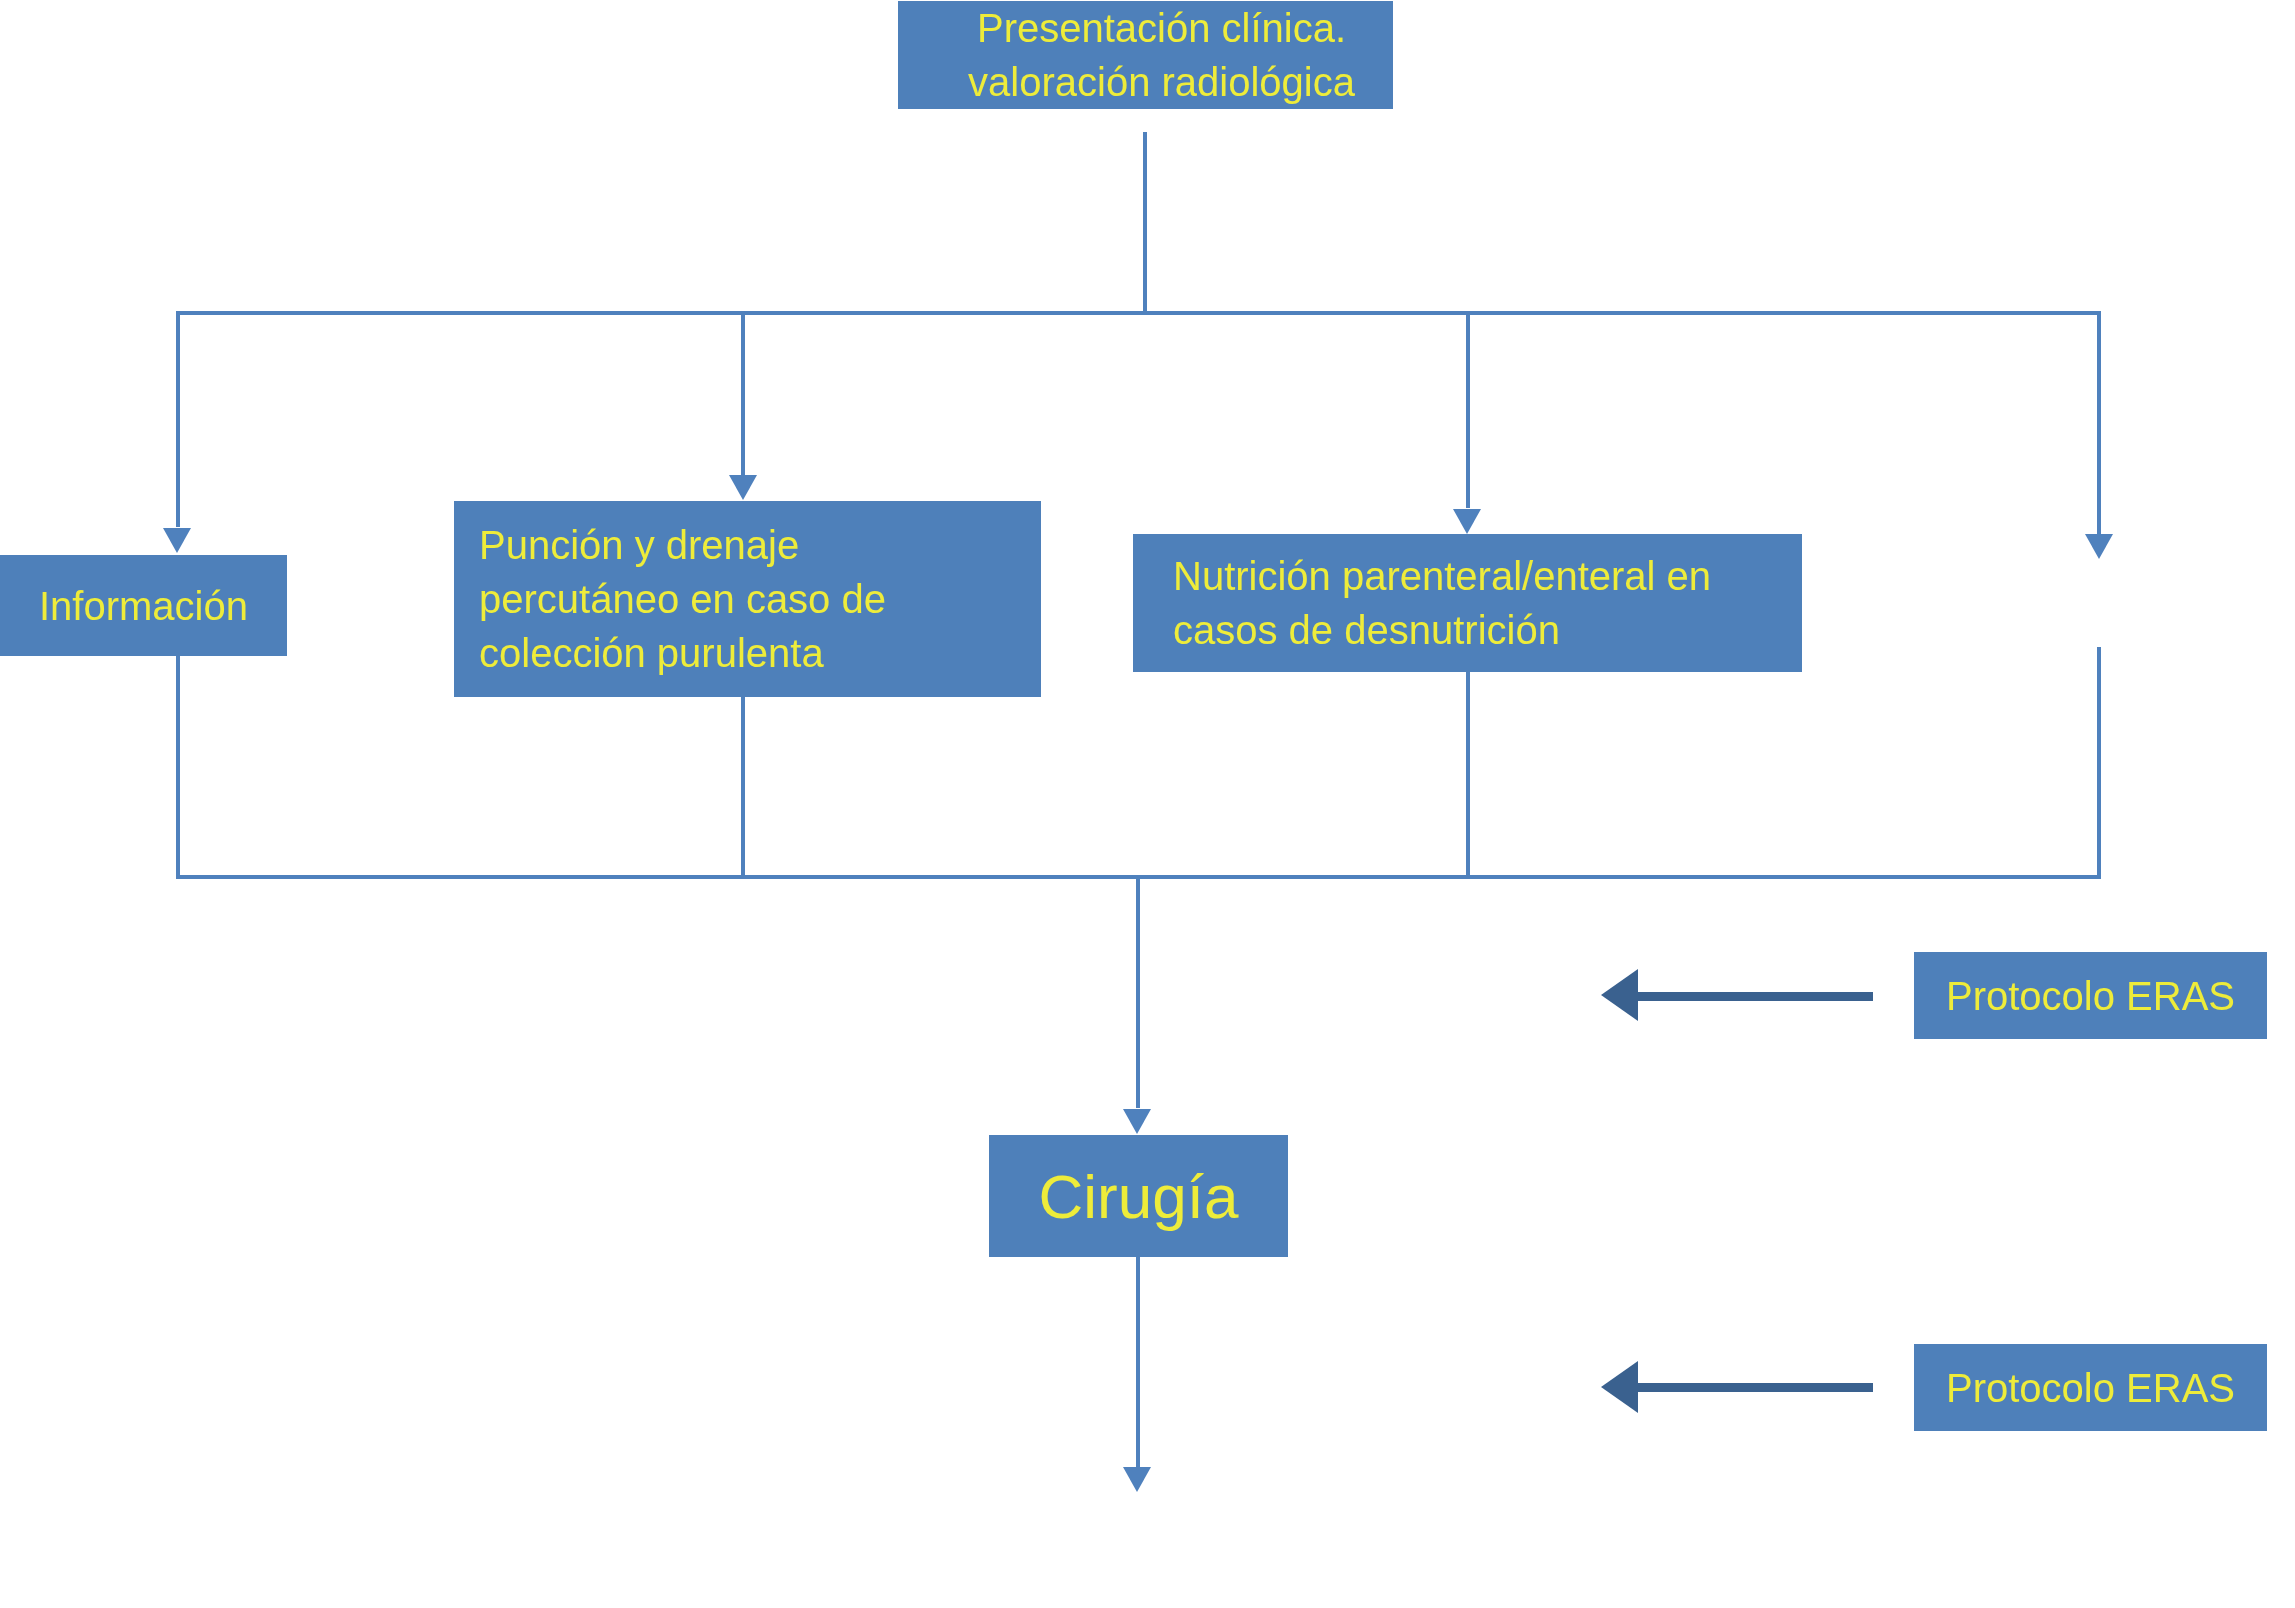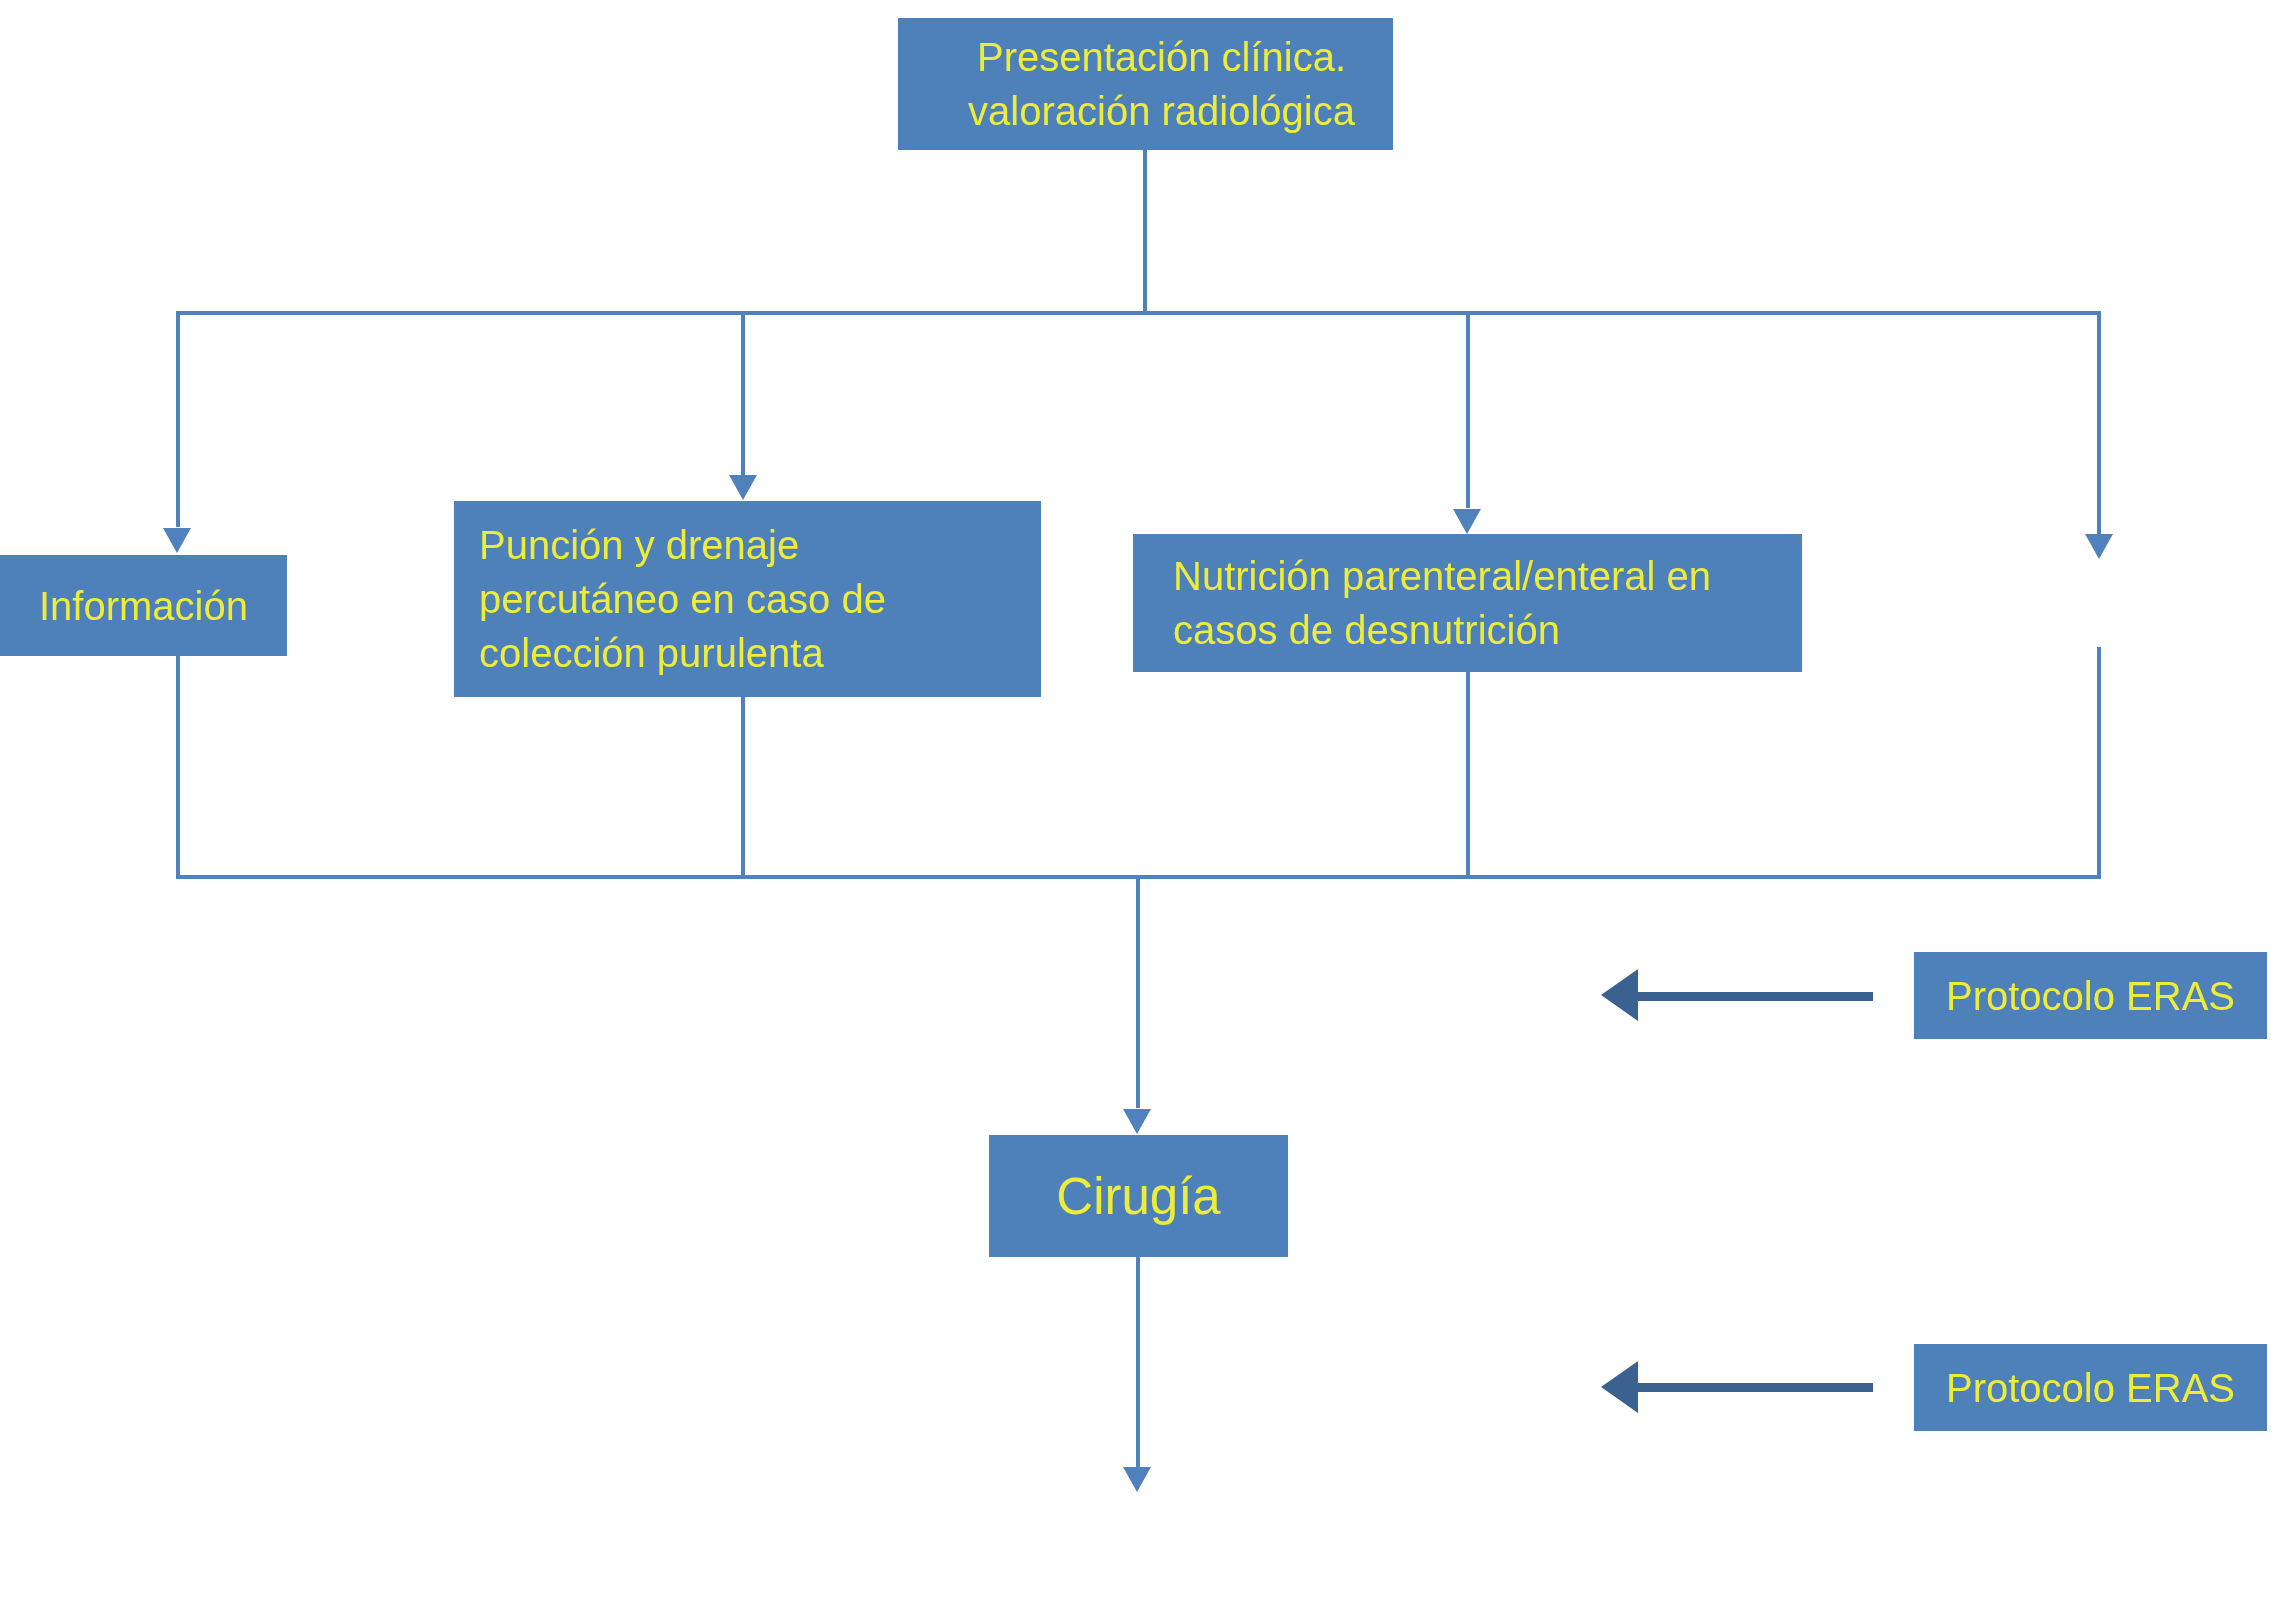--- a/index.html
+++ b/index.html
@@ -21,21 +21,21 @@
     position:absolute;
     background:var(--node-fill);
     color:var(--node-text);
     display:flex;align-items:center;justify-content:center;
     text-align:center;
     font-size:40px;line-height:54px;
     white-space:pre-line;
     box-sizing:border-box;
   }
   .node.left-align{justify-content:flex-start;text-align:left;}
-  .node.big{font-size:51px;line-height:57px;}
+  .node.big{font-size:62px;line-height:57px;}
   .conn{position:absolute;background:var(--connector);}
   .arrow-down{
     position:absolute;width:0;height:0;
     border-left:14.7px solid transparent;
     border-right:14.7px solid transparent;
     border-top:25.5px solid var(--connector);
   }
   .eras-shaft{position:absolute;background:var(--eras-arrow);}
   .arrow-left{
     position:absolute;width:0;height:0;
@@ -77,21 +77,21 @@
 
   <div class="conn" style="left:1136px;top:1257px;width:3.9px;height:210px;"></div>
   <div class="arrow-down" style="left:1123px;top:1467px;"></div>
 
   <div class="eras-shaft" style="left:1635px;top:992px;width:238px;height:8.5px;"></div>
   <div class="arrow-left" style="left:1601px;top:969px;"></div>
 
   <div class="eras-shaft" style="left:1635px;top:1383px;width:238px;height:8.5px;"></div>
   <div class="arrow-left" style="left:1601px;top:1361px;"></div>
 
-  <div class="node" style="left:898px;top:18px;width:495px;height:132px;padding-left:32px;">Presentación clínica.
+  <div class="node" style="left:898px;top:1px;width:495px;height:108px;padding-left:32px;">Presentación clínica.
 valoración radiológica</div>
 
   <div class="node" style="left:0px;top:555px;width:287px;height:101px;">Información</div>
 
   <div class="node left-align" style="left:454px;top:501px;width:587px;height:196px;padding-left:25px;">Punción y drenaje
 percutáneo en caso de
 colección purulenta</div>
 
   <div class="node left-align" style="left:1133px;top:534px;width:669px;height:138px;padding-left:40px;">Nutrición parenteral/enteral en
 casos de desnutrición</div>

